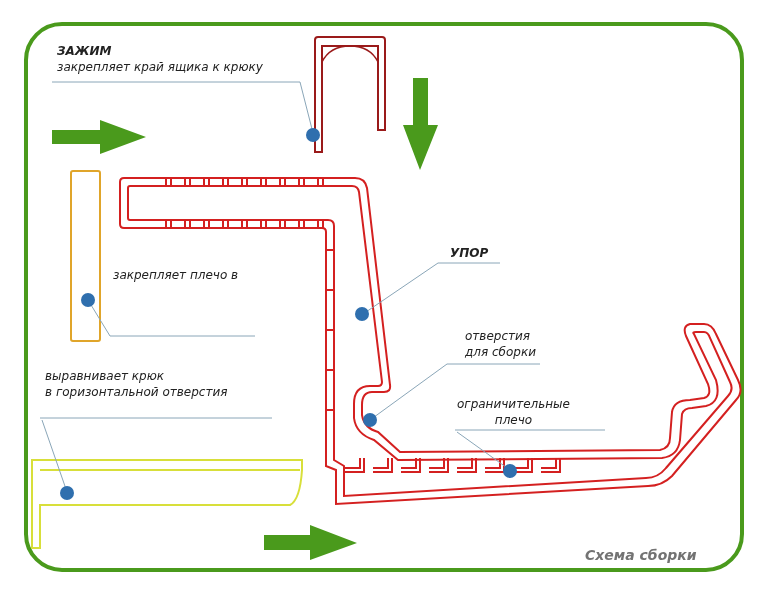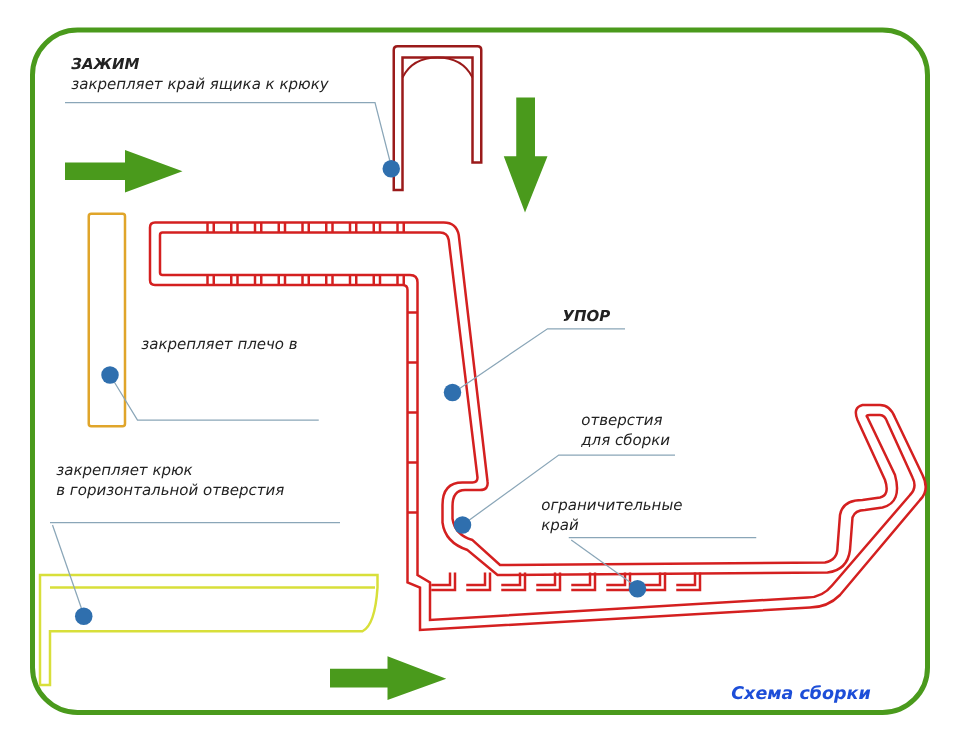--- a/index.html
+++ b/index.html
@@ -3,21 +3,21 @@
   <meta charset="utf-8">
   <style>
     html, body { margin: 0; padding: 0; background: #ffffff; }
     body { width: 766px; height: 595px; position: relative; overflow: hidden;
            font-family: "DejaVu Sans", sans-serif; }
     #stage { position: absolute; left: 0; top: 0; width: 766px; height: 595px; }
     .lbl { position: absolute; font-style: italic; color: #222222; font-size: 12px;
            line-height: 16px; white-space: nowrap; font-family: "DejaVu Sans", sans-serif; }
     .lbl .t { font-weight: bold; text-transform: none; }
     .caption { position: absolute; font-style: italic; font-weight: bold; font-size: 14px;
-               color: #1d4ed8; font-family: "DejaVu Sans", sans-serif; }
+               color: #737373; font-family: "DejaVu Sans", sans-serif; }
   </style>
 </head>
 <body>
 
 <svg id="stage" viewBox="0 0 766 595" xmlns="http://www.w3.org/2000/svg">
 
   <rect x="26" y="24" width="716" height="546" rx="36" ry="36" fill="none" stroke="#4a9a1c" stroke-width="4"></rect>
 
   <polygon points="52,130 100,130 100,120 146,137 100,154 100,144 52,144" fill="#4a9a1c"></polygon>
   <polygon points="413,78 428,78 428,125 438,125 420,170 403,125 413,125" fill="#4a9a1c"></polygon>
@@ -118,31 +118,31 @@
 <div class="lbl" style="left:57px;top:43px;">
   <div class="t">ЗАЖИМ</div>
   <div>закрепляет край ящика к крюку</div>
 </div>
 
 <div class="lbl" style="left:113px;top:267px;">
   <div>закрепляет плечо в</div>
 </div>
 
 <div class="lbl" style="left:45px;top:368px;">
-  <div>закрепляет крюк</div>
+  <div>выравнивает крюк</div>
   <div>в горизонтальной отверстия</div>
 </div>
 
 <div class="lbl" style="left:450px;top:245px;">
   <div class="t">УПОР</div>
 </div>
 
 <div class="lbl" style="left:447px;top:328px;margin-left:18px;">
   <div>отверстия</div>
   <div>для сборки</div>
 </div>
 
-<div class="lbl" style="left:433px;top:396px;">
+<div class="lbl" style="left:457px;top:396px;text-align:center;">
   <div>ограничительные</div>
-  <div>край</div>
+  <div>плечо</div>
 </div>
 
 <div class="caption" style="left:585px;top:547px;">Схема сборки</div>
 
 </body></html>

